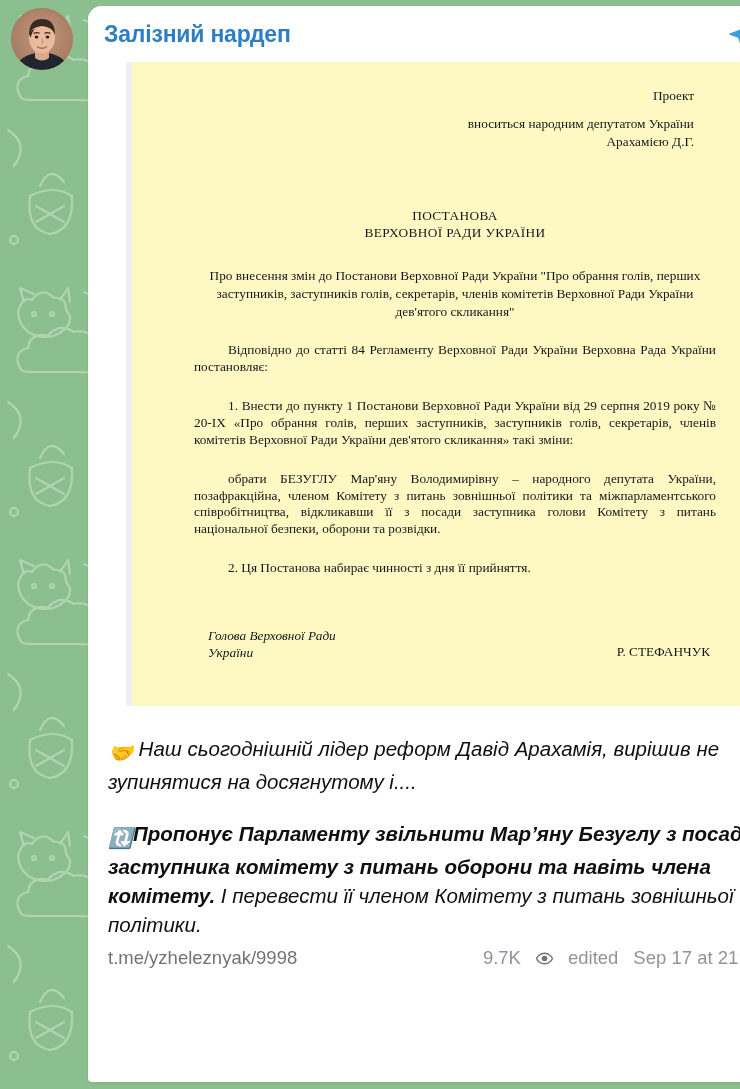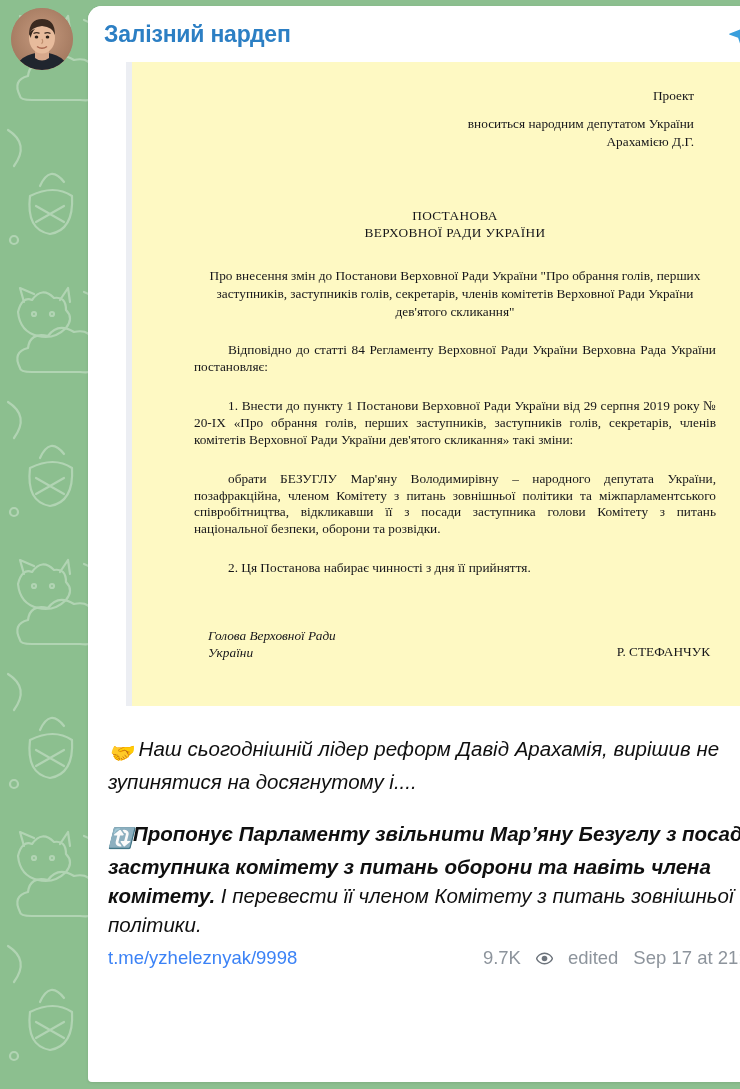--- a/index.html
+++ b/index.html
@@ -160,21 +160,21 @@
 
   
   #post-footer {
     display: flex;
     align-items: center;
     padding: 6px 20px 0 20px;
     font-size: 18.5px;
     color: #8d949c;
   }
   #post-link {
-    color: #3b82f6;
+    color: #737373;
     text-decoration: none;
     flex: 0 0 auto;
   }
   #footer-right {
     margin-left: auto;
     display: flex;
     align-items: center;
     gap: 15px;
     white-space: nowrap;
   }

